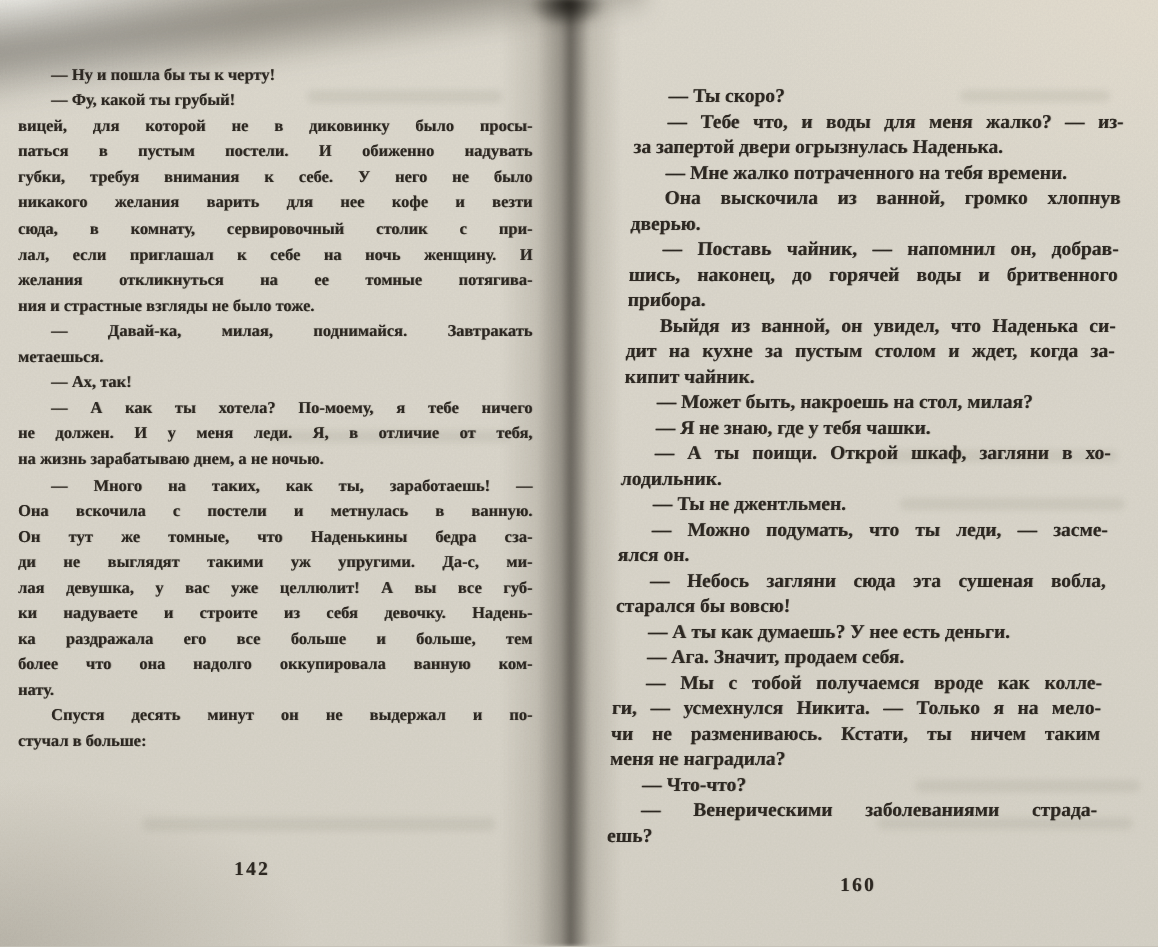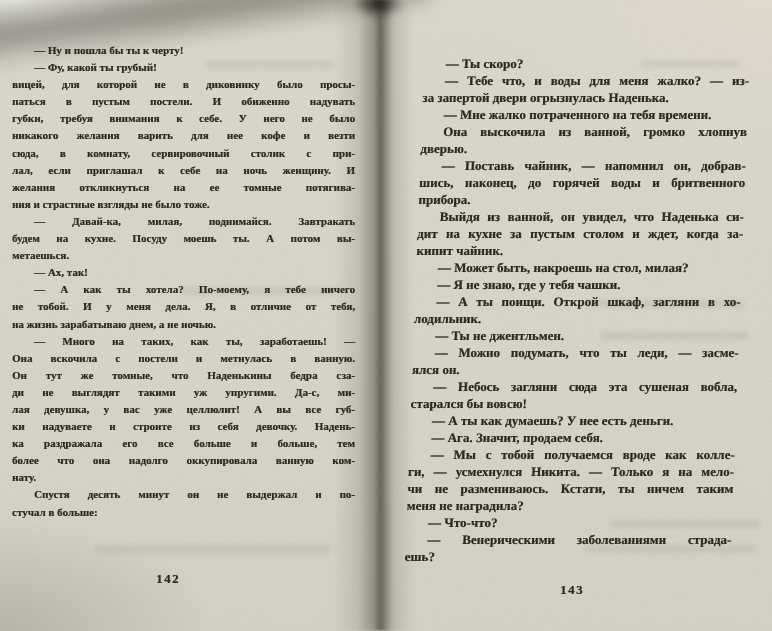--- a/index.html
+++ b/index.html
@@ -73,25 +73,24 @@
         <div class="line ind">— Фу, какой ты грубый!</div>
         <div class="line just">вицей, для которой не в диковинку было просы-</div>
         <div class="line just">паться в пустым постели. И обиженно надувать</div>
         <div class="line just">губки, требуя внимания к себе. У него не было</div>
         <div class="line just">никакого желания варить для нее кофе и везти</div>
         <div class="line just">сюда, в комнату, сервировочный столик с при-</div>
         <div class="line just">лал, если приглашал к себе на ночь женщину. И</div>
         <div class="line just">желания откликнуться на ее томные потягива-</div>
         <div class="line">ния и страстные взгляды не было тоже.</div>
         <div class="line ind just">— Давай-ка, милая, поднимайся. Завтракать</div>
-        <div class="line just">будем на кухне. Посуду моешь ты. А потом вы-</div>
         <div class="line">метаешься.</div>
         <div class="line ind">— Ах, так!</div>
         <div class="line ind just">— А как ты хотела? По-моему, я тебе ничего</div>
-        <div class="line just">не тобой. И у меня дела. Я, в отличие от тебя,</div>
+        <div class="line just">не должен. И у меня леди. Я, в отличие от тебя,</div>
         <div class="line">на жизнь зарабатываю днем, а не ночью.</div>
         <div class="line ind just">— Много на таких, как ты, заработаешь! —</div>
         <div class="line just">Она вскочила с постели и метнулась в ванную.</div>
         <div class="line just">Он тут же томные, что Наденькины бедра сза-</div>
         <div class="line just">ди не выглядят такими уж упругими. Да-с, ми-</div>
         <div class="line just">лая девушка, у вас уже целлюлит! А вы все губ-</div>
         <div class="line just">ки надуваете и строите из себя девочку. Надень-</div>
         <div class="line just">ка раздражала его все больше и больше, тем</div>
         <div class="line just">более что она надолго оккупировала ванную ком-</div>
         <div class="line">нату.</div>
@@ -127,21 +126,21 @@
         <div class="line ind">— А ты как думаешь? У нее есть деньги.</div>
         <div class="line ind">— Ага. Значит, продаем себя.</div>
         <div class="line ind just">— Мы с тобой получаемся вроде как колле-</div>
         <div class="line just">ги, — усмехнулся Никита. — Только я на мело-</div>
         <div class="line just">чи не размениваюсь. Кстати, ты ничем таким</div>
         <div class="line">меня не наградила?</div>
         <div class="line ind">— Что-что?</div>
         <div class="line ind just">— Венерическими заболеваниями страда-</div>
         <div class="line">ешь?</div>
       </div>
-    <div class="pagenum pn-right">143</div>
+    <div class="pagenum pn-right">160</div>
   </section>
 
   <svg class="noise" width="772" height="631">
     <filter id="grain">
       <feTurbulence type="fractalNoise" baseFrequency="0.8" numOctaves="2" stitchTiles="stitch"></feTurbulence>
       <feColorMatrix type="matrix" values="0 0 0 0 0.42  0 0 0 0 0.40  0 0 0 0 0.35  0 0 0 0.6 0"></feColorMatrix>
     </filter>
     <rect width="100%" height="100%" filter="url(#grain)"></rect>
   </svg>
 

